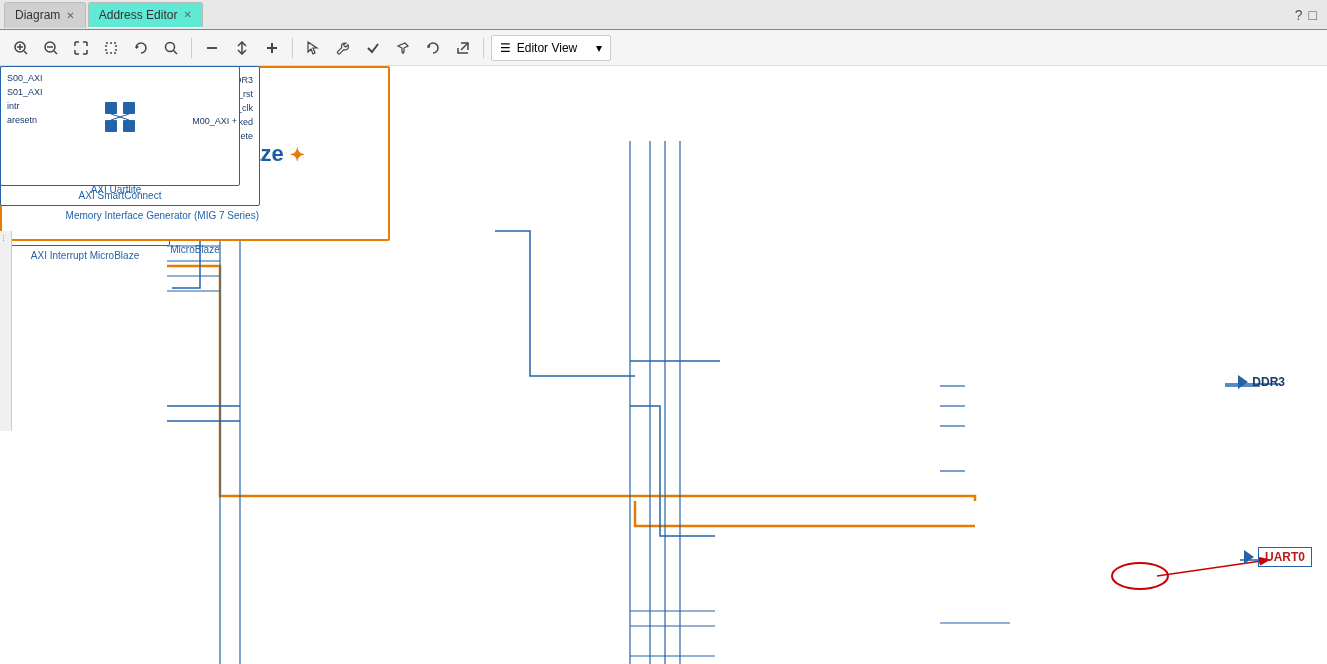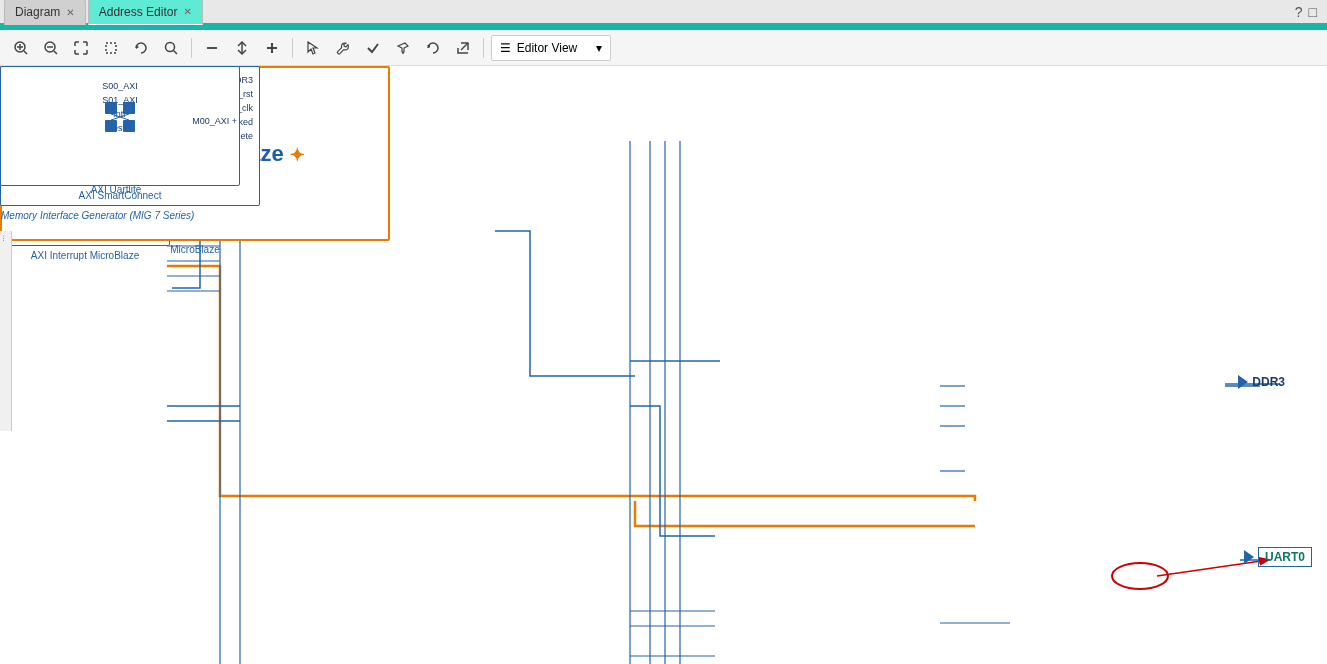--- a/index.html
+++ b/index.html
@@ -3,21 +3,21 @@
   <meta charset="utf-8">
   <style>
     * { box-sizing: border-box; margin: 0; padding: 0; }
     body { font-family: Arial, sans-serif; font-size: 11px; background: #fff; overflow: hidden; width: 1327px; height: 664px; }
 
     
     .tab-bar {
       display: flex;
       align-items: center;
       background: #e8e8e8;
-      border-bottom: 7px solid #14b8a6;
+      border-bottom: 1px solid #14b8a6;
       height: 30px;
       padding: 0 4px;
     }
     .tab {
       display: flex;
       align-items: center;
       padding: 4px 10px;
       background: #d0d0d0;
       border: 1px solid #bbb;
       border-bottom: none;
@@ -448,40 +448,40 @@
       <div class="port-label">sys_clk_i</div>
       <div class="port-label">aresetn</div>
     </div>
     <div style="position:absolute; top:6px; right:6px; text-align:right;">
       <div class="port-label port-label-right">DDR3</div>
       <div class="port-label port-label-right">ui_clk_sync_rst</div>
       <div class="port-label port-label-right">ui_clk</div>
       <div class="port-label port-label-right">mmcm_locked</div>
       <div class="port-label port-label-right">init_calib_complete</div>
     </div>
-    <div class="block-title" style="position:absolute; bottom:-16px; left:0; width:100%; text-align:left; white-space:nowrap;font-style:italic;">Memory Interface Generator (MIG 7 Series)</div>
+    <div class="block-title" style="position:absolute; bottom:-16px; left:0; width:100%; text-align:right; white-space:nowrap;">Memory Interface Generator (MIG 7 Series)</div>
   </div>
 
   <div class="block uartlite-block">
 
     <div style="padding: 4px 6px;">
       <div class="port-label">S_AXI</div>
       <div class="port-label">s_axi_aclk</div>
       <div class="port-label">s_axi_aresetn</div>
     </div>
     <div style="position:absolute; top:6px; right:6px; text-align:right;">
       <div class="port-label port-label-right">UART +</div>
       <div style="margin-top:18px; border:1.5px solid #cc0000; padding:1px 3px; font-size:9px; color:#cc0000; display:inline-block;">interrupt</div>
     </div>
     <div class="block-title" style="position:absolute; bottom:-16px; left:1px; width:100%; text-align:center;">AXI Uartlite</div>
   </div>
 
   <div class="block smartconnect-block">
 
-    <div style="padding: 12px 6px; text-align: center;">
+    <div style="padding: 4px 6px;">
       <div class="port-label">S00_AXI</div>
       <div class="port-label">S01_AXI</div>
       <div class="port-label">intr</div>
       <div class="port-label">aresetn</div>
     </div>
 
     <div style="position:absolute; top:25%; left:50%; transform:translateX(-50%);">
       <svg width="40" height="50" viewBox="0 0 40 50">
         <rect x="5" y="5" width="12" height="12" fill="#2563a8" rx="1"></rect>
         <rect x="23" y="5" width="12" height="12" fill="#2563a8" rx="1"></rect>
@@ -499,20 +499,20 @@
 
   <div style="position:absolute; right:42px; top:309px; display:flex; align-items:center; gap:4px;">
 
     <div style="width:0; height:0; border-top:7px solid transparent; border-bottom:7px solid transparent; border-left:10px solid #2563a8;"></div>
     <div style="font-size:12px; font-weight:bold; color:#1a3a6a;">DDR3</div>
   </div>
 
   <div style="position:absolute; right:15px; top:481px; display:flex; align-items:center; gap:4px;">
 
     <div style="width:0; height:0; border-top:7px solid transparent; border-bottom:7px solid transparent; border-left:10px solid #2563a8;"></div>
-    <div style="font-size:12px; font-weight:bold; color:#0f766e; border:1.5px solid #2563a8; padding:2px 6px;">UART0</div>
+    <div style="font-size:12px; font-weight:bold; color:#b91c1c; border:1.5px solid #2563a8; padding:2px 6px;">UART0</div>
   </div>
 
   <div style="position:absolute; left:0; top:165px; width:12px; height:200px; background:#f0f0f0; border-right:1px solid #ccc; display:flex; flex-direction:column; align-items:center; justify-content:flex-start; padding-top:4px;">
     <div style="font-size:8px; color:#666; writing-mode:vertical-rl;">...</div>
   </div>
 
 </div>
 
 </body></html>

